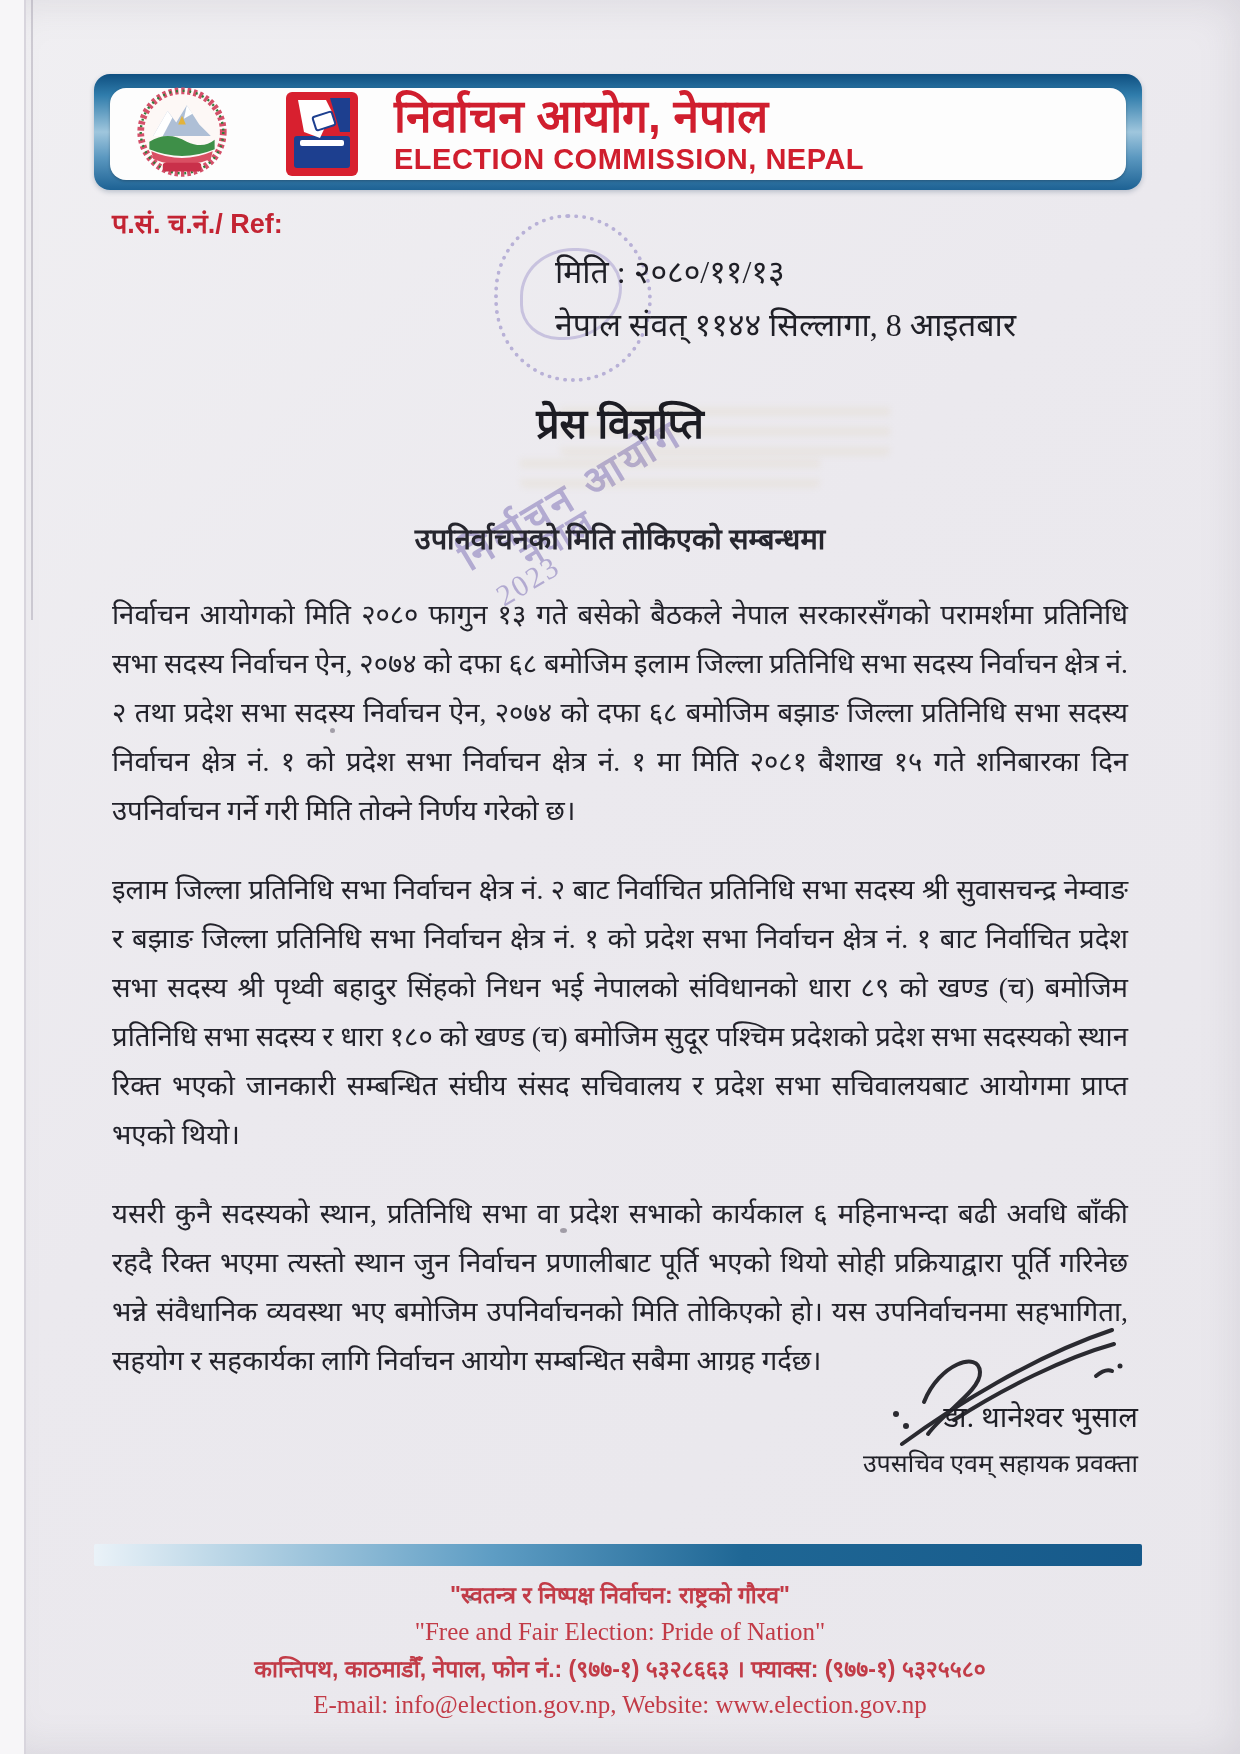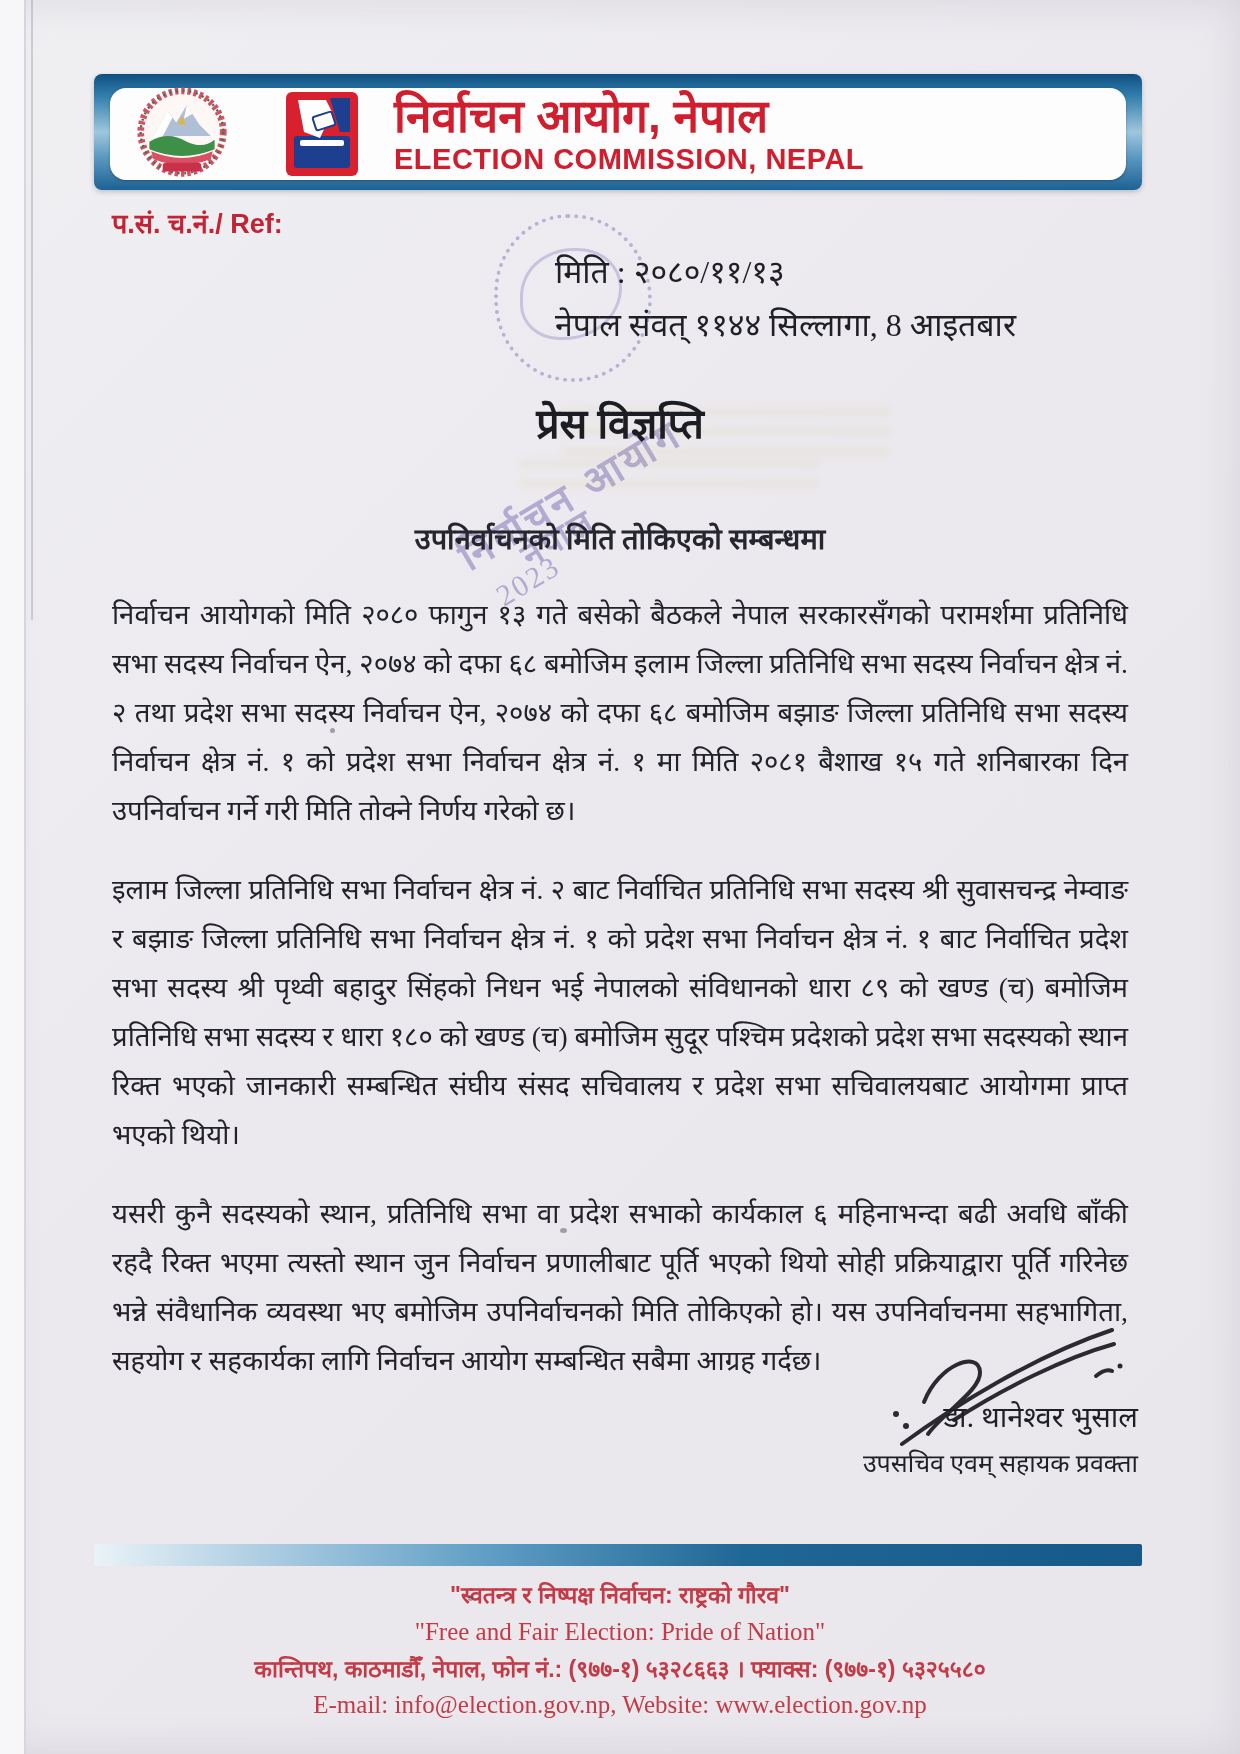--- a/index.html
+++ b/index.html
@@ -12,21 +12,21 @@
     position:absolute;inset:0;
     background:linear-gradient(135deg,#f0eff2 0%,#ebe9ee 45%,#e9e7ec 100%);
     box-shadow:inset 0 0 40px rgba(120,115,135,.18);
   }
   .scan-edge{position:absolute;left:0;top:0;bottom:0;width:24px;background:#f7f6f8;border-right:2px solid #d8d5dd;}
   .crease{position:absolute;left:31px;top:0;width:2px;height:620px;background:rgba(125,120,138,.30);}
   .speck{position:absolute;width:5px;height:5px;border-radius:50%;background:rgba(70,65,80,.45);}
 
   
   .header-bar{
-    position:absolute;left:94px;top:74px;width:1048px;height:116px;border-radius:8px;
+    position:absolute;left:94px;top:74px;width:1048px;height:116px;border-radius:16px;
     background:linear-gradient(180deg,#0f4f80 0%,#2f7cab 18%,#9fc6dd 50%,#5b98c0 72%,#1d6294 100%);
     box-shadow:0 2px 5px rgba(30,60,90,.25);
   }
   .header-card{
     position:absolute;left:16px;top:14px;right:16px;bottom:10px;background:#fdfdfd;border-radius:16px;
     display:flex;align-items:center;box-shadow:0 1px 3px rgba(0,0,0,.25);
   }
   .emblem{width:96px;height:96px;margin-left:24px;flex:0 0 auto;}
   .ballot{width:72px;height:84px;margin-left:56px;flex:0 0 auto;}
   .org-titles{margin-left:36px;display:flex;flex-direction:column;justify-content:center;}

